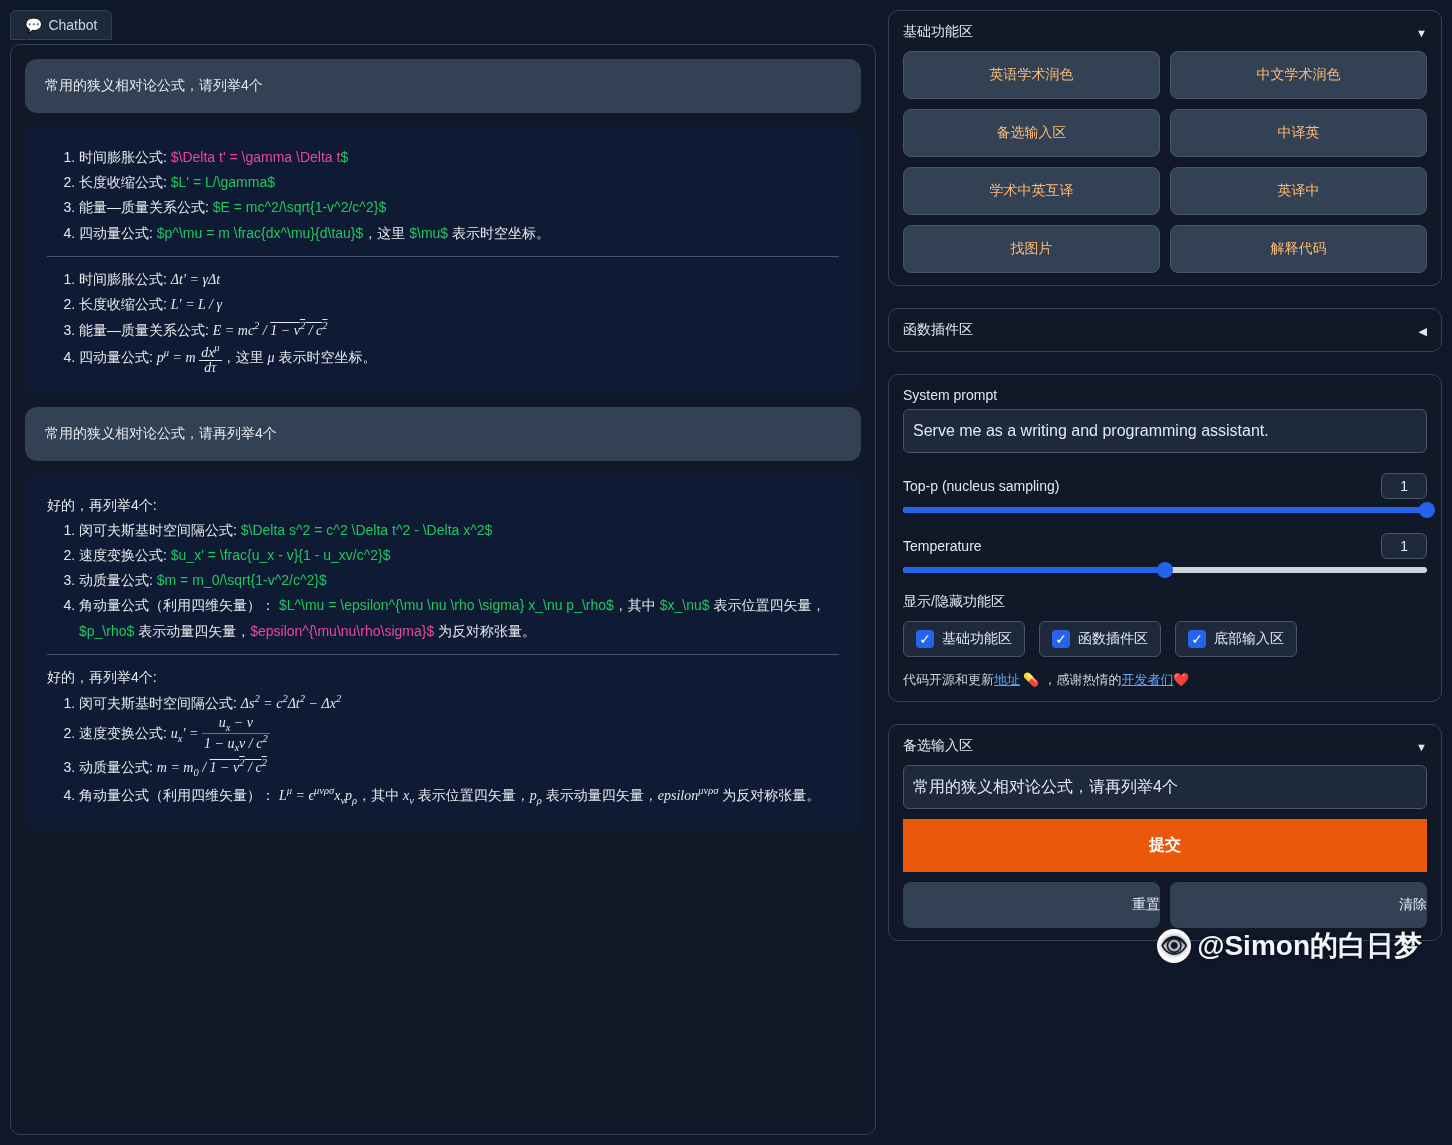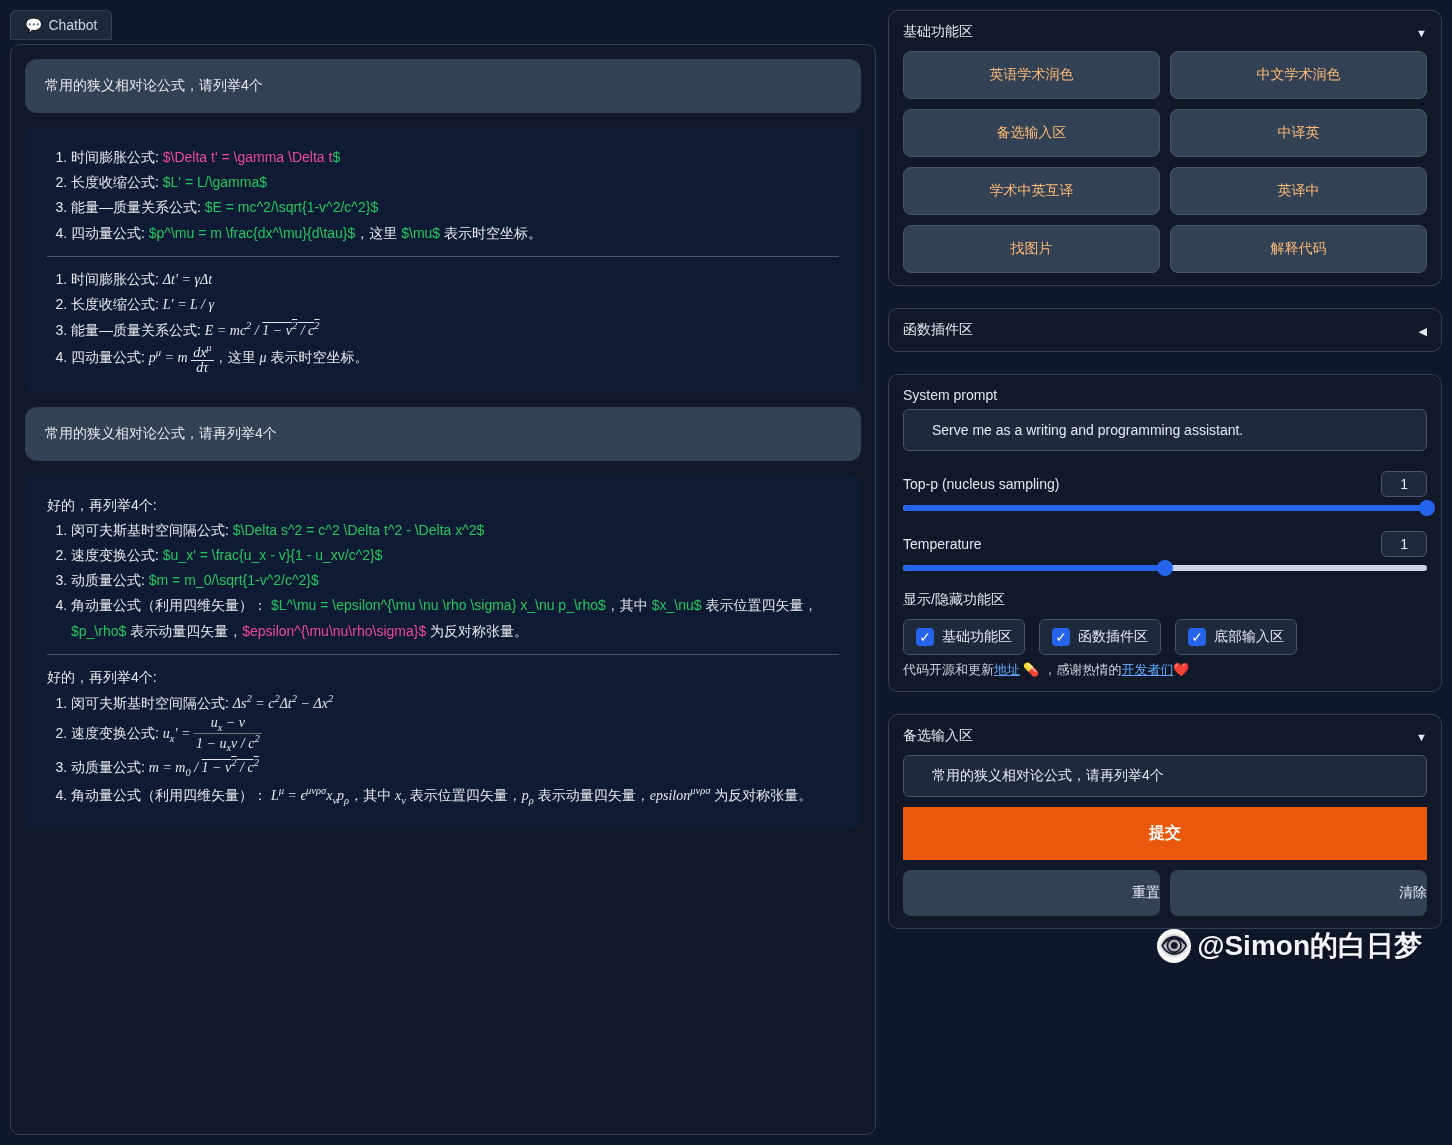--- a/index.html
+++ b/index.html
@@ -26,21 +26,21 @@
   flex: 1; background: #111827; border: 1px solid #334155; border-radius: 10px;
   padding: 14px; display: flex; flex-direction: column; gap: 14px; overflow: auto;
 }
 .user-bubble {
   background: #334155; border-radius: 12px; padding: 18px 20px; color: #e5e7eb;
 }
 .bot-bubble {
   background: #0f1b34; border-radius: 8px; padding: 18px 22px; color: #e5e7eb;
   line-height: 1.8;
 }
-.bot-bubble ol { margin-left: 24px; }
+.bot-bubble ol { margin-left: 32px; }
 .bot-bubble hr { border: none; border-top: 1px solid #475569; margin: 10px 0;}
 .g { color: #22c55e; } 
 .m { color: #ec4899; } 
 .it { font-style: italic; font-family: "Times New Roman", serif;}
 sup { font-size: 0.75em; vertical-align: super;}
 sub { font-size: 0.75em; vertical-align: sub;}
 .panel {
   background: #111827; border: 1px solid #334155; border-radius: 10px;
   padding: 12px 14px;
 }
@@ -48,21 +48,21 @@
   display: flex; justify-content: space-between; align-items: center;
   margin-bottom: 10px; font-weight: 500;
 }
 .btn-grid { display: grid; grid-template-columns: 1fr 1fr; gap: 10px;}
 .btn {
   background: #334155; border: 1px solid #475569; border-radius: 8px;
   padding: 14px 0; text-align: center; color: #fdba74; font-weight: 500;
 }
 .sys-input {
   width: 100%; background: #1e293b; border: 1px solid #475569; border-radius: 6px;
-  padding: 12px 28px; color: #e2e8f0; font-size: 14px;
+  padding: 12px 9px; color: #e2e8f0; font-size: 16px;
 }
 .slider-row { margin: 20px 0;}
 .slider-head { display: flex; justify-content: space-between; align-items: center; margin-bottom: 8px;}
 .slider-val { background: #1e293b; border: 1px solid #475569; border-radius: 6px; padding: 4px 18px;}
 .slider-track {
   position: relative; height: 6px; background: #cbd5e1; border-radius: 3px;
 }
 .slider-fill { position: absolute; height: 100%; background: #2563eb; border-radius: 3px;}
 .slider-thumb {
   position: absolute; width: 16px; height: 16px; background: #2563eb;
@@ -70,21 +70,21 @@
 }
 .chk-row { display: flex; gap: 14px; flex-wrap: wrap; margin-top: 10px;}
 .chk {
   display: flex; align-items: center; gap: 8px; background: #1e293b;
   border: 1px solid #475569; border-radius: 6px; padding: 8px 12px;
 }
 .chk-box {
   width: 18px; height: 18px; background: #2563eb; border-radius: 4px;
   display: flex; align-items: center; justify-content: center; color: white;
 }
-.footer-text { margin-top: 6px; font-size: 13px; color: #cbd5e1;}
+.footer-text { margin-top: 14px; font-size: 13px; color: #cbd5e1;}
 .footer-text a { color: #60a5fa; text-decoration: underline;}
 .submit-btn {
   background: #ea580c; color: white; border-radius: 0; padding: 16px 0;
   text-align: center; font-weight: 600; margin-top: 10px; font-size: 16px;
 }
 .sec-btn-row { display: grid; grid-template-columns: 1fr 1fr; gap: 10px; margin-top: 10px;}
 .sec-btn { background: #334155; border-radius: 8px; padding: 14px 0; text-align: right;}
 .watermark {
   position: fixed; right: 30px; bottom: 180px; color: #f1f5f9; font-size: 28px;
   font-weight: 600; display: flex; align-items: center; gap: 6px;

